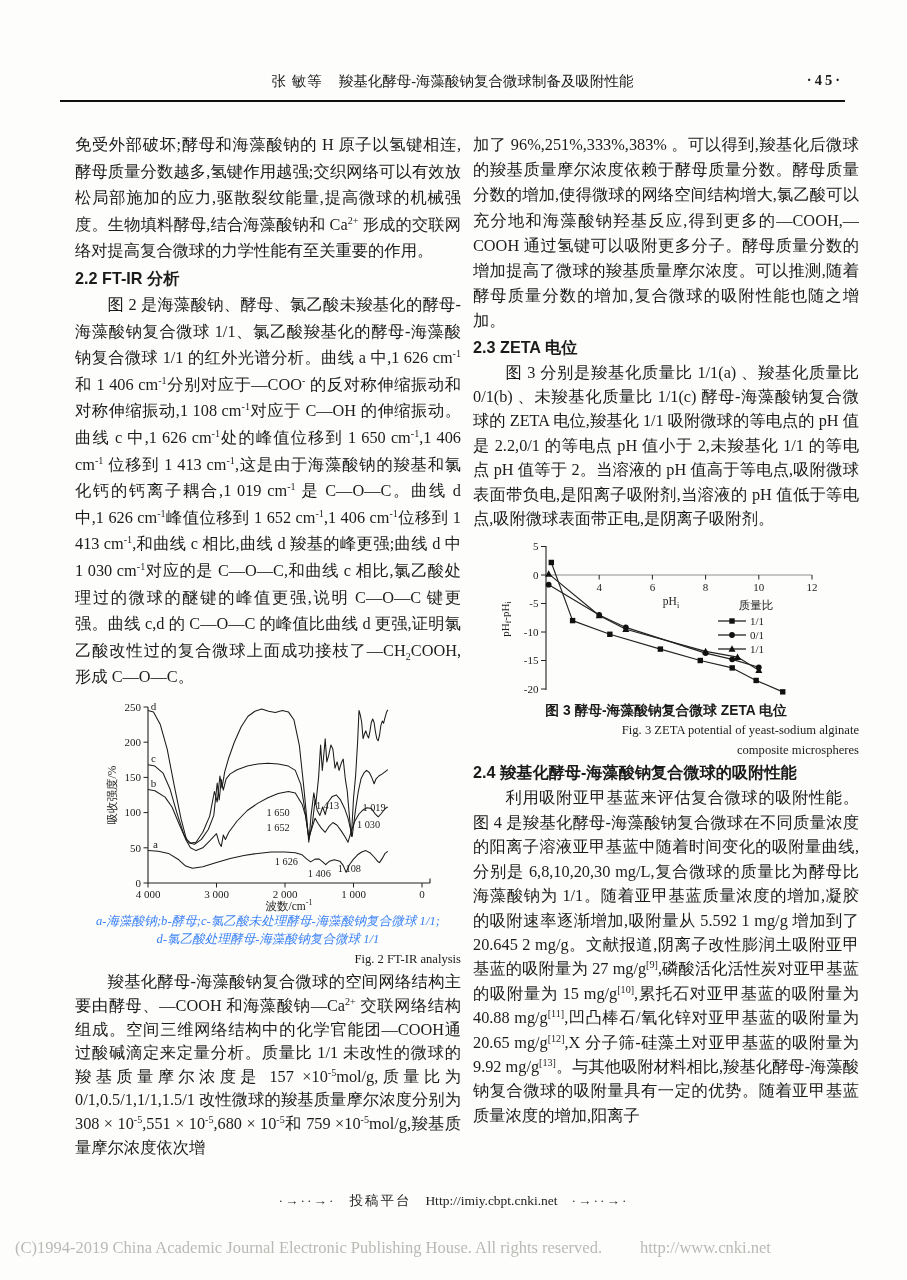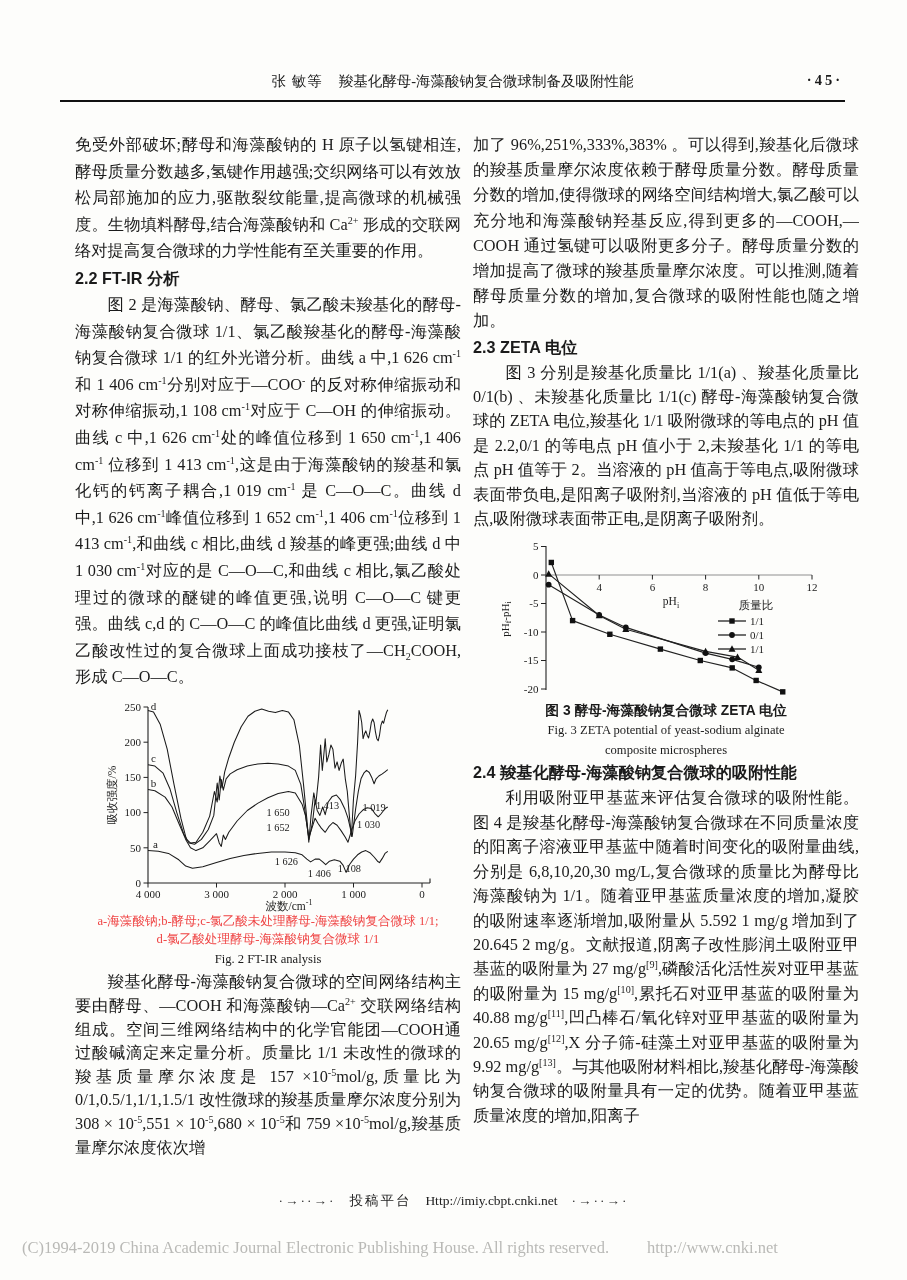--- a/index.html
+++ b/index.html
@@ -20,31 +20,31 @@
   p.indent{text-indent:2em;}
   p.tight{line-height:23.6px;}
   p.rtight{line-height:24.4px;}
   p.rline{line-height:25.2px;}
   sup{font-size:.62em;line-height:0;}
   sub{font-size:.62em;line-height:0;}
   h3.sec{margin:3px 0 2px 0;font-size:16.2px;font-weight:bold;
          font-family:"Liberation Sans","DejaVu Sans",sans-serif;}
   
   figure{margin:4px 0 2px 0;text-align:center;}
-  .fignote{font-size:12.6px;line-height:18.5px;color:#ef4444;}
+  .fignote{font-size:12.6px;line-height:18.5px;color:#3b82f6;font-style:italic;}
   .figtitle-cn{font-size:13.8px;font-weight:bold;margin-top:4px;
                font-family:"Liberation Sans","DejaVu Sans",sans-serif;}
-  .figtitle-en{font-size:12.6px;line-height:17.5px;margin-top:2px;}
+  .figtitle-en{font-size:12.6px;line-height:17.5px;margin-top:2px;text-align:right;}
   svg{display:block;margin:0 auto;}
   
   .footerline{position:absolute;top:1192px;left:0;width:100%;text-align:center;
               font-size:13.5px;color:#222;}
   .footerline .orn{letter-spacing:2px;margin:0 14px;color:#333;}
   .footerline .plat{font-weight:normal;margin-right:14px;letter-spacing:2px;margin-top:12px;}
-  .copyright{position:absolute;top:1238px;left:22px;right:0;font-size:16.5px;
+  .copyright{position:absolute;top:1238px;left:15px;right:0;font-size:16.5px;
              color:#b9b9b6;white-space:nowrap;}
   .copyright .cp-url{margin-left:38px;}
 </style>
 </head>
 <body>
 
 <div class="page">
 
   <div class="header">
     <div class="header-center">

